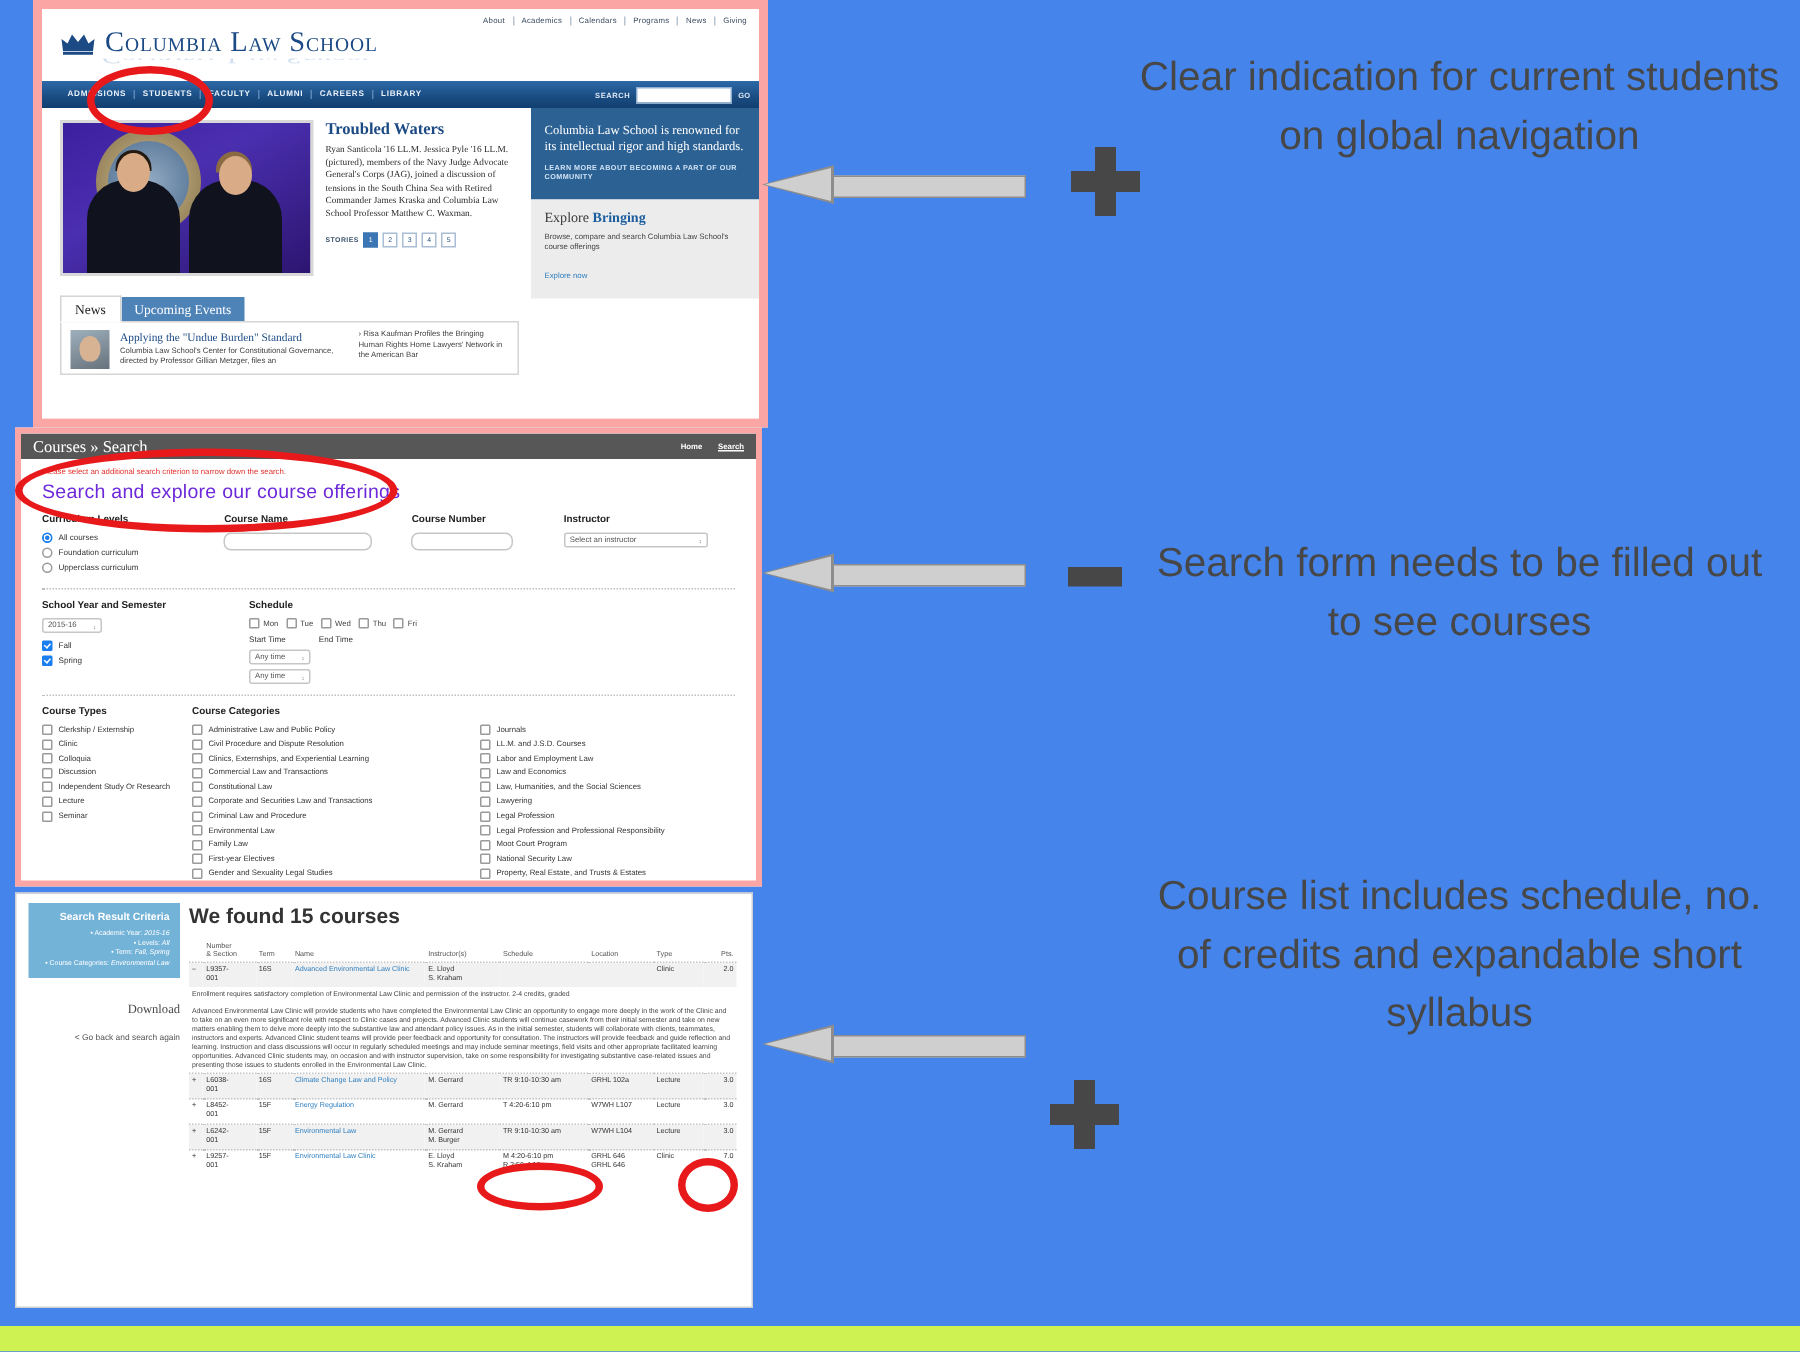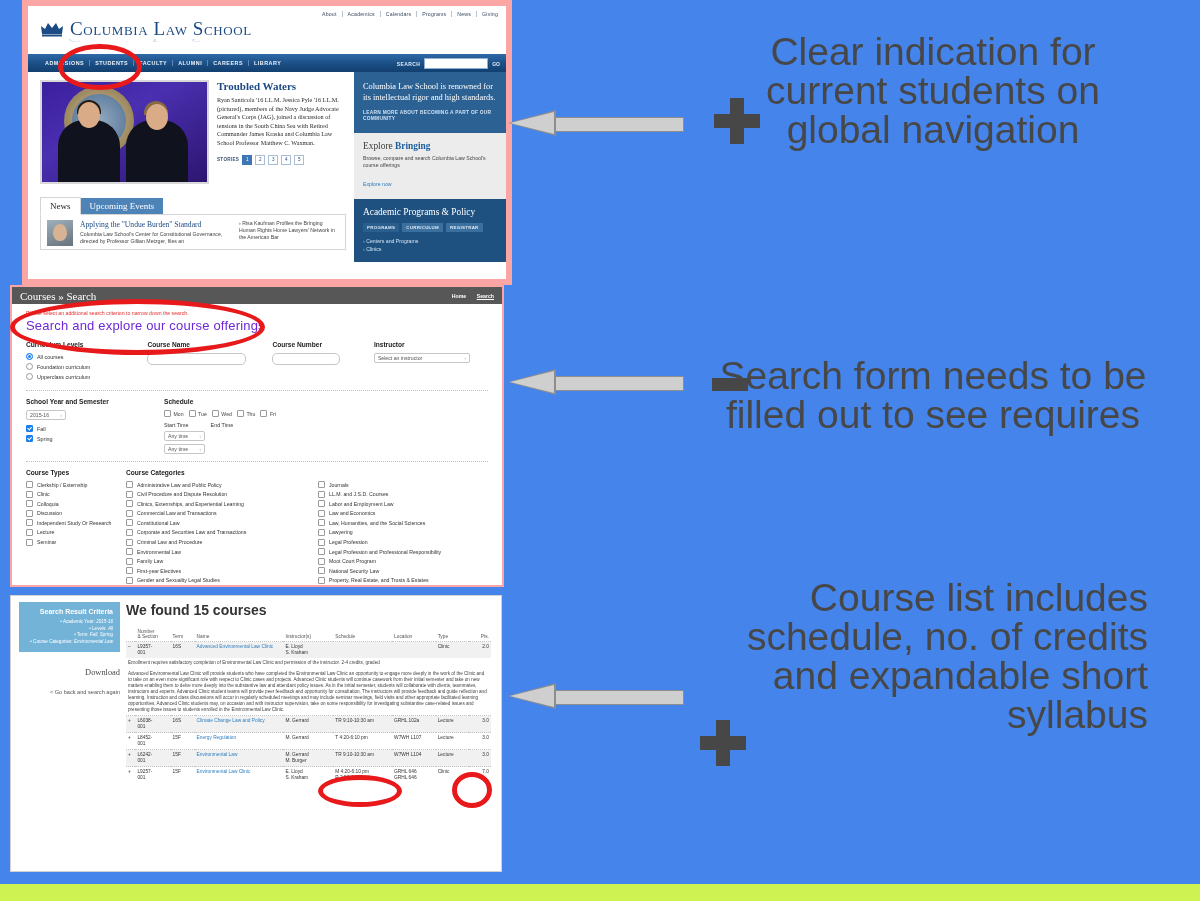--- a/index.html
+++ b/index.html
@@ -7,21 +7,21 @@
     width:1200px;height:901px;
     background:#4584eb;
     font-family:"Liberation Sans",sans-serif;
     overflow:hidden;position:relative;
   }
   .bottom-strip{position:absolute;left:0;bottom:0;width:1200px;height:17px;background:#cdf251;}
 
   
   .shot{position:absolute;background:#fff;overflow:hidden;}
   .shot-1{left:22px;top:0px;width:478px;height:273px;border:6px solid #fca5a5;}
-  .shot-2{left:10px;top:285px;width:490px;height:298px;border:2px solid #fca5a5;}
+  .shot-2{left:10px;top:285px;width:490px;height:298px;border:4px solid #fca5a5;}
   .shot-3{left:10px;top:595px;width:490px;height:275px;border:1px solid #d0d0d0;}
 
   
   .cls-top{height:48px;background:#fff;position:relative;}
   .cls-utility{position:absolute;right:6px;top:5px;font-size:5.2px;color:#3a4a60;letter-spacing:.2px;}
   .cls-utility span{padding:0 5px;border-right:1px solid #b9c4d2;}
   .cls-utility span:last-child{border-right:none;padding-right:2px;}
   .cls-logo{position:absolute;left:12px;top:12px;display:flex;align-items:center;gap:6px;}
   .crown{width:24px;height:16px;position:relative;}
   .cls-name{font-family:"Liberation Serif",serif;font-size:19px;color:#1c4a84;letter-spacing:.6px;
@@ -141,24 +141,24 @@
   .rowA{background:#f1f1f1;}
   .rowB{background:#fff;}
   tr.dotted td{border-top:1px dotted #c4c4c4;}
   .exp{color:#666;font-weight:bold;width:6px;}
   .lnk{color:#2f7fbf;}
   .desc td{font-size:4.6px;line-height:6.2px;color:#444;background:#fff;padding:3px 2px 5px 10px;}
   .desc p{margin:0 0 5px;}
   .desc p:last-child{margin:0;}
 
   
-  .ann{position:absolute;color:#474747;font-size:39px;line-height:39px;text-align:center;width:430px;left:718px;}
+  .ann{position:absolute;color:#474747;font-size:27px;line-height:39px;text-align:center;width:430px;left:758px;}
   .ann-1{top:32px;}
   .ann-2{top:356px;}
-  .ann-3{top:578px;text-align:right;}
+  .ann-3{top:578px;}
   .arrow{position:absolute;height:26px;width:176px;}
   .arrow .shaft{position:absolute;right:0;top:7px;width:130px;height:13px;background:#cfcfcf;border:1px solid #8d8d8d;border-left:none;}
   .arrow .head-b{position:absolute;left:0;top:0;width:0;height:0;border-top:13px solid transparent;
                border-bottom:13px solid transparent;border-right:48px solid #8d8d8d;}
   .arrow .head-f{position:absolute;left:1.6px;top:1.6px;width:0;height:0;border-top:11.4px solid transparent;
                border-bottom:11.4px solid transparent;border-right:44px solid #cfcfcf;}
   .a1{left:508px;top:110px;}
   .a2{left:508px;top:369px;}
   .a3{left:508px;top:683px;}
   .plus{position:absolute;width:46px;height:46px;}
@@ -248,32 +248,20 @@
     </div>
     <div class="cls-side">
       <div class="side-a">
         <p>Columbia Law School is renowned for its intellectual rigor and high standards.</p>
         <div class="lnk">LEARN MORE ABOUT BECOMING A PART OF OUR COMMUNITY</div>
       </div>
       <div class="side-b">
         <h4><span>Explore </span><b>Bringing</b></h4>
         <p>Browse, compare and search Columbia Law School's course offerings</p>
         <a>Explore now</a>
-      </div>
-      <div class="side-c">
-        <h4>Academic Programs &amp; Policy</h4>
-        <div class="pillrow">
-          <span class="pill on">PROGRAMS</span>
-          <span class="pill">CURRICULUM</span>
-          <span class="pill">REGISTRAR</span>
-        </div>
-        <ul>
-          <li>Centers and Programs</li>
-          <li>Clinics</li>
-        </ul>
       </div>
     </div>
   </div>
 </div>
 
 <div class="shot shot-2">
   <div class="crs-bar">
     <div class="ttl">Courses » Search</div>
     <div class="rt">
       <span>Home</span>
@@ -620,21 +608,21 @@
   <span class="shaft"></span>
   <span class="head-b"></span>
   <span class="head-f"></span>
 </div>
 
 <div class="plus p1"></div>
 <div class="minus"></div>
 <div class="plus p3"></div>
 
 <div class="ann ann-1">Clear indication for current students on global navigation</div>
-<div class="ann ann-2">Search form needs to be filled out to see requires</div>
+<div class="ann ann-2">Search form needs to be filled out to see courses</div>
 <div class="ann ann-3">Course list includes schedule, no. of credits and expandable short syllabus</div>
 
 <div class="ell e1"></div>
 <div class="ell e2"></div>
 <div class="ell e3"></div>
 <div class="ell e4"></div>
 
 <div class="bottom-strip"></div>
 
 </body></html>

